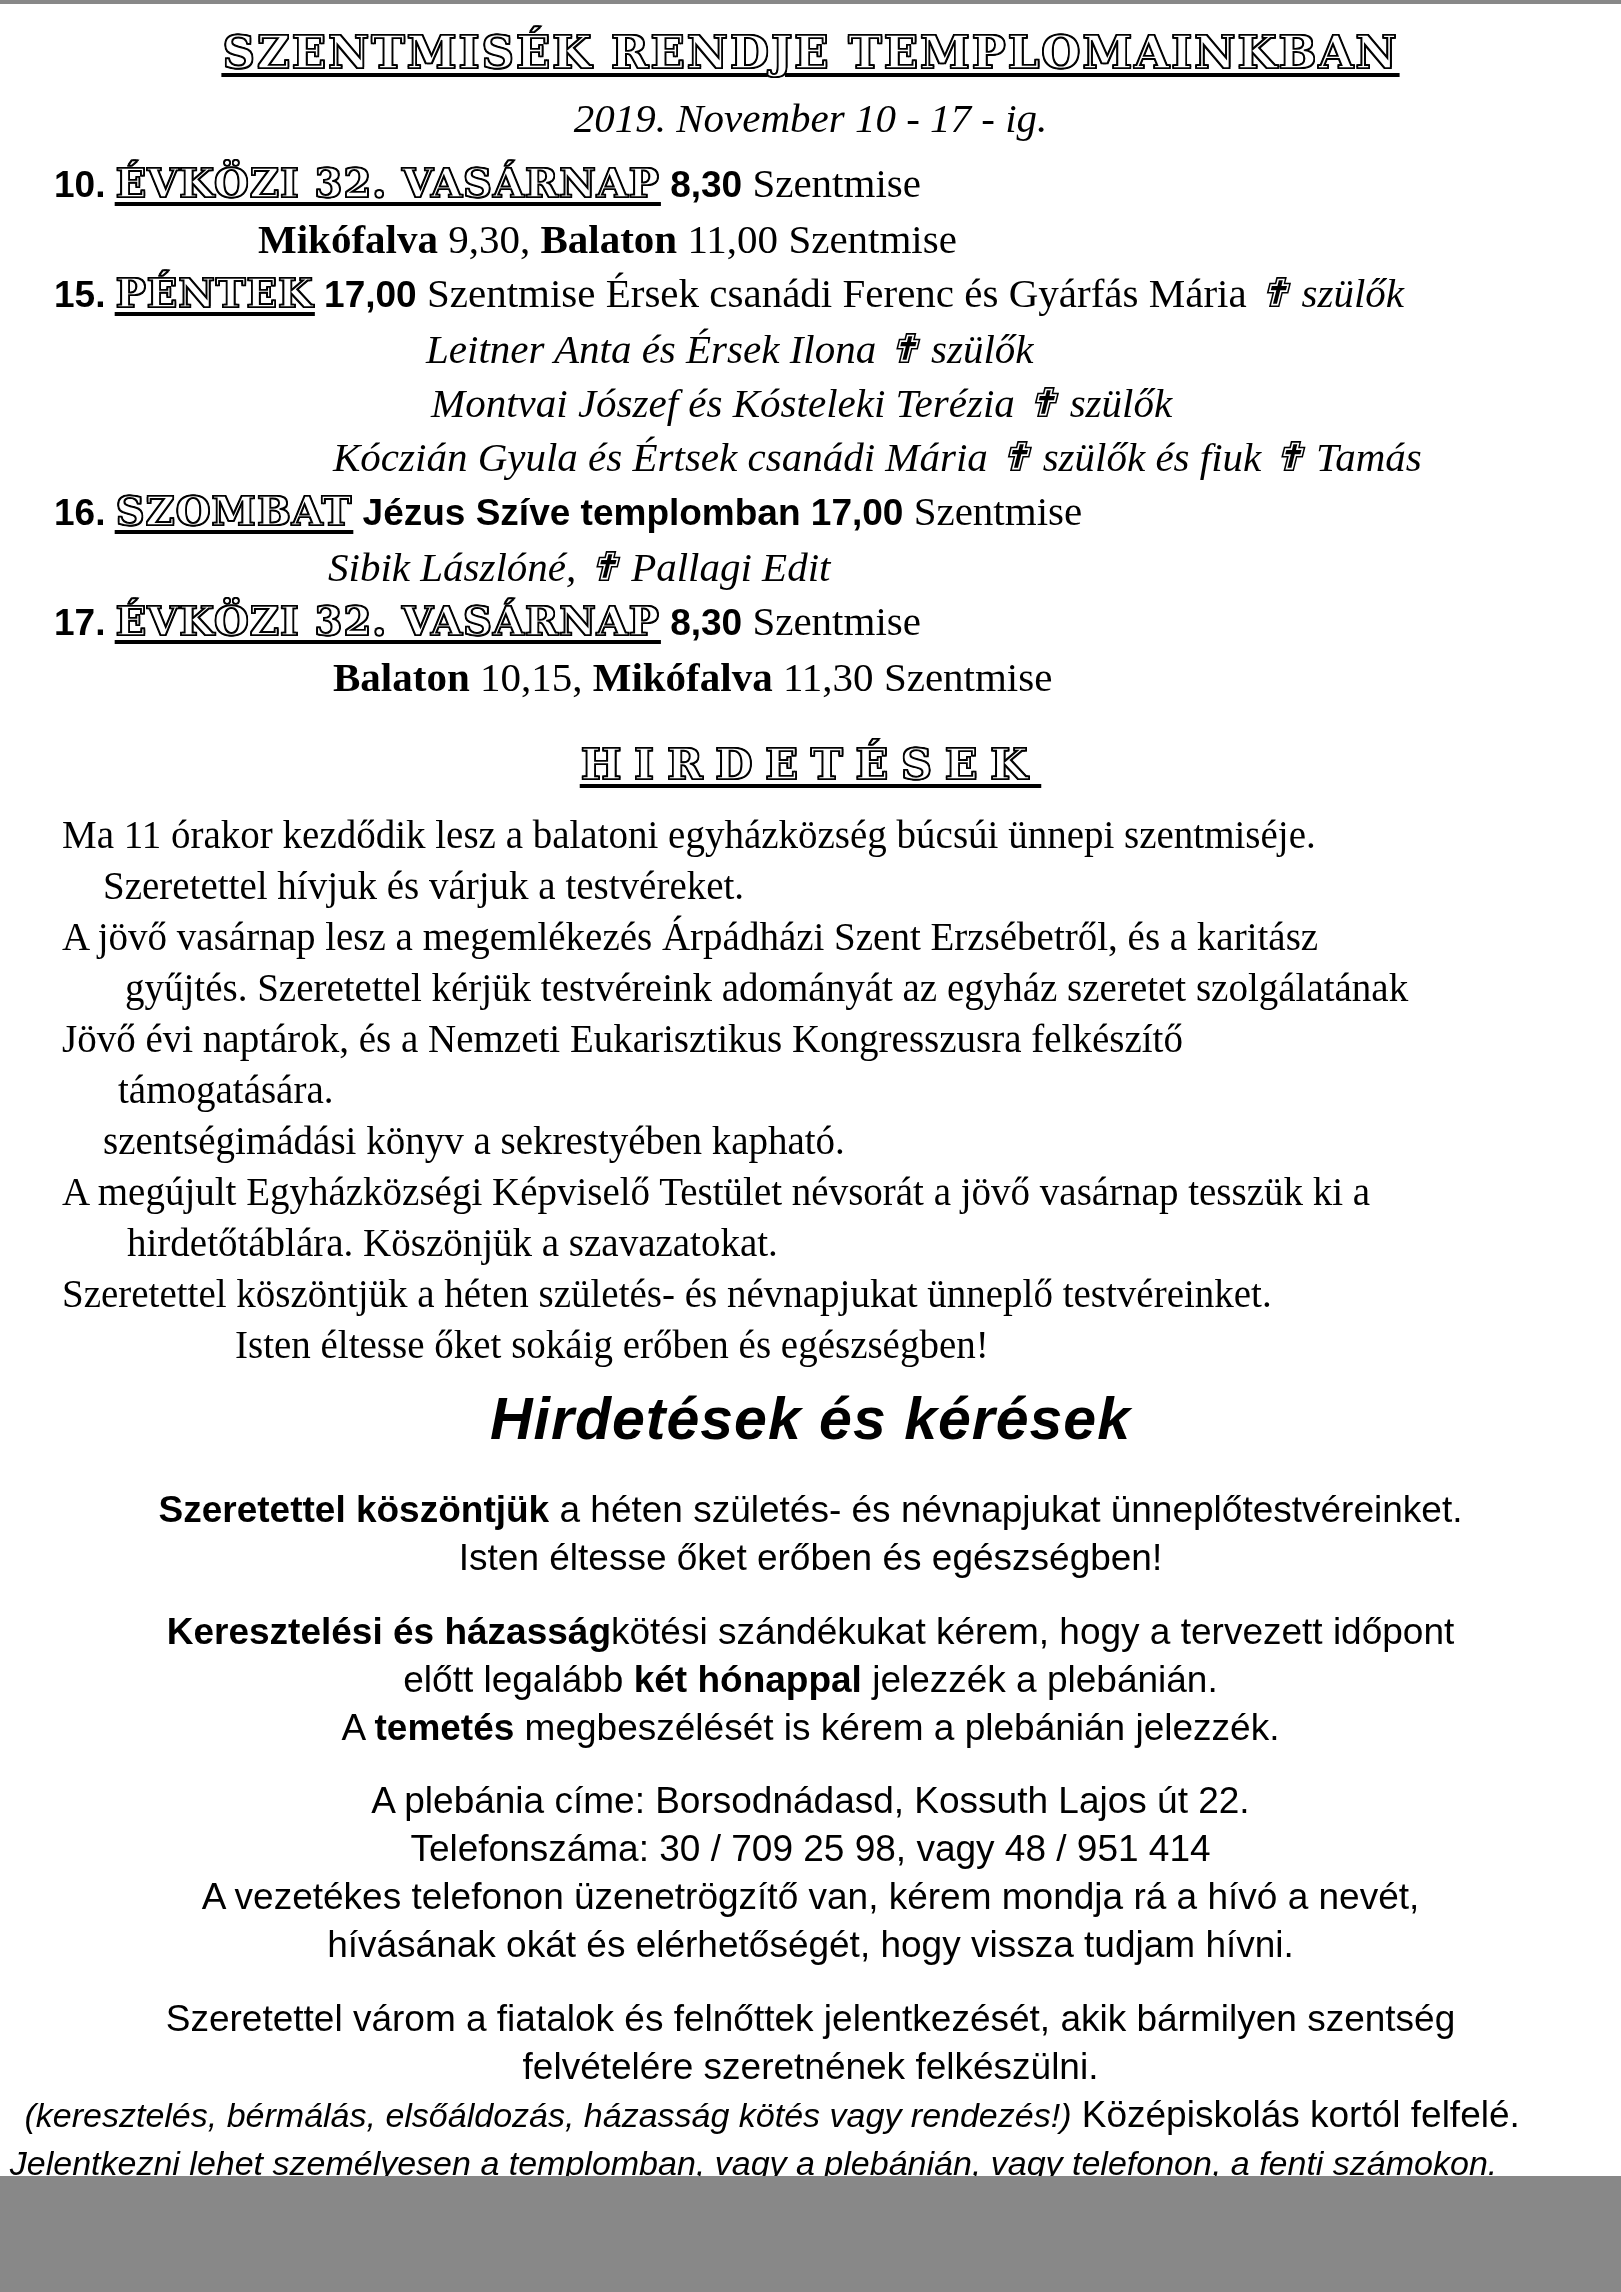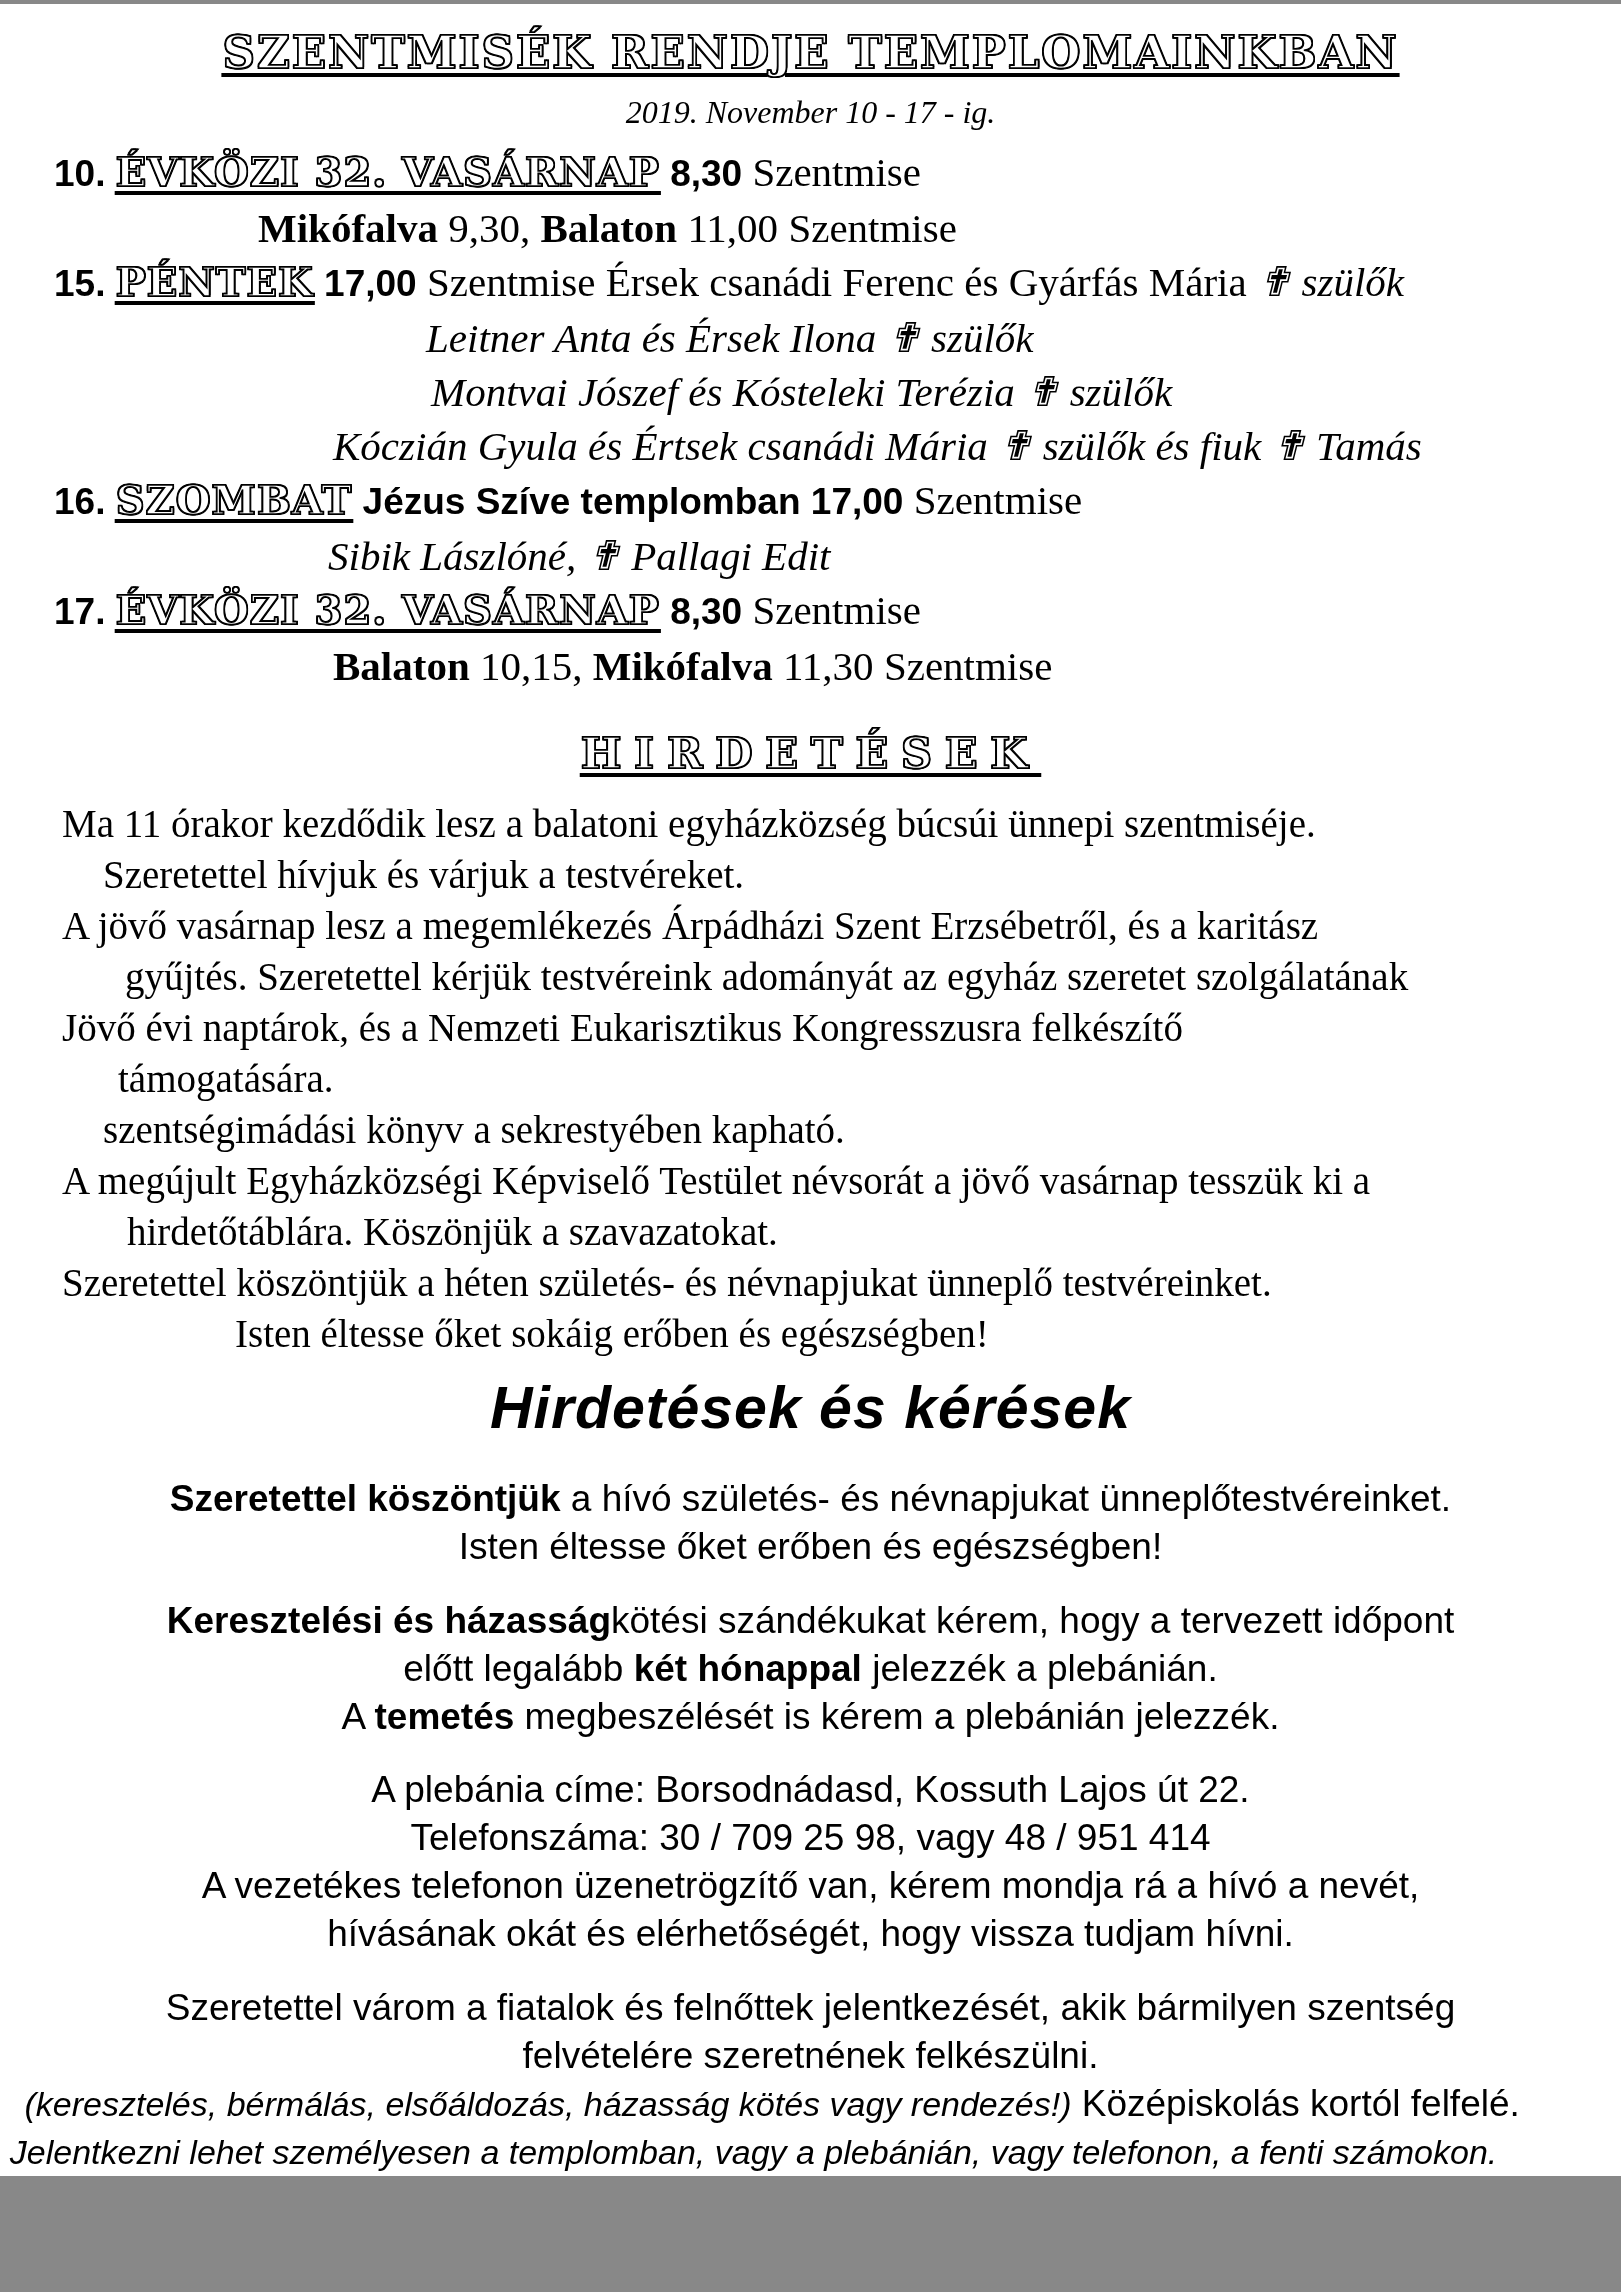--- a/index.html
+++ b/index.html
@@ -10,21 +10,21 @@
   }
   .center{text-align:center;}
   
   .deco{
     font-family:"DejaVu Serif",serif;font-weight:700;color:#fff;
     -webkit-text-stroke:1.5px #000;
     text-shadow:-1px -1px 0 #000,1px -1px 0 #000,-1px 1px 0 #000,1px 1px 0 #000;
     text-decoration:underline;text-decoration-color:#000;text-decoration-thickness:2px;text-underline-offset:5.9px;
   }
   .title{font-size:45px;letter-spacing:2px;}
-  .date-line{font-size:32px;font-style:italic;margin:15.7px 0 13.7px;}
+  .date-line{font-size:41px;font-style:italic;margin:15.7px 0 13.7px;}
   
   .sched{font-size:41px;line-height:54px;white-space:nowrap;}
   .num,.time,.sans-mid{font-family:"Liberation Sans",sans-serif;font-weight:700;font-size:37px;}
   .deco-day{font-size:40px;letter-spacing:1px;}
   .memo{font-style:italic;}
   .ml55{margin-left:54px}.ml263{margin-left:258px}.ml335{margin-left:328px}
   .ml340{margin-left:333px}.ml435{margin-left:426px}.ml440{margin-left:431px}
   .ml63{margin-left:62px}.ml105{margin-left:103px}.ml120{margin-left:118px}
   .ml128{margin-left:125px}.ml130{margin-left:127px}.ml240{margin-left:235px}
   .ann-header-wrap{margin:35px 0 19.6px;}
@@ -110,21 +110,21 @@
   <div class="body-line ml120">támogatására.</div>
   <div class="body-line ml105">szentségimádási könyv a sekrestyében kapható.</div>
   <div class="body-line ml63">A megújult Egyházközségi Képviselő Testület névsorát a jövő vasárnap tesszük ki a</div>
   <div class="body-line ml130">hirdetőtáblára. Köszönjük a szavazatokat.</div>
   <div class="body-line ml63">Szeretettel köszöntjük a héten születés- és névnapjukat ünneplő testvéreinket.</div>
   <div class="body-line ml240">Isten éltesse őket sokáig erőben és egészségben!</div>
 
   <div class="req-header">Hirdetések és kérések</div>
 
   <div class="sans">
-    <b>Szeretettel köszöntjük</b><span> a hívó születés- és névnapjukat ünneplőtestvéreinket.</span>
+    <b>Szeretettel köszöntjük</b><span> a héten születés- és névnapjukat ünneplőtestvéreinket.</span>
   </div>
   <div class="sans">Isten éltesse őket erőben és egészségben!</div>
 
   <div class="sans gap">
     <b>Keresztelési és házasság</b><span>kötési szándékukat kérem, hogy a tervezett időpont</span>
   </div>
   <div class="sans">
     <span>előtt legalább </span><b>két hónappal</b><span> jelezzék a plebánián.</span>
   </div>
   <div class="sans">

